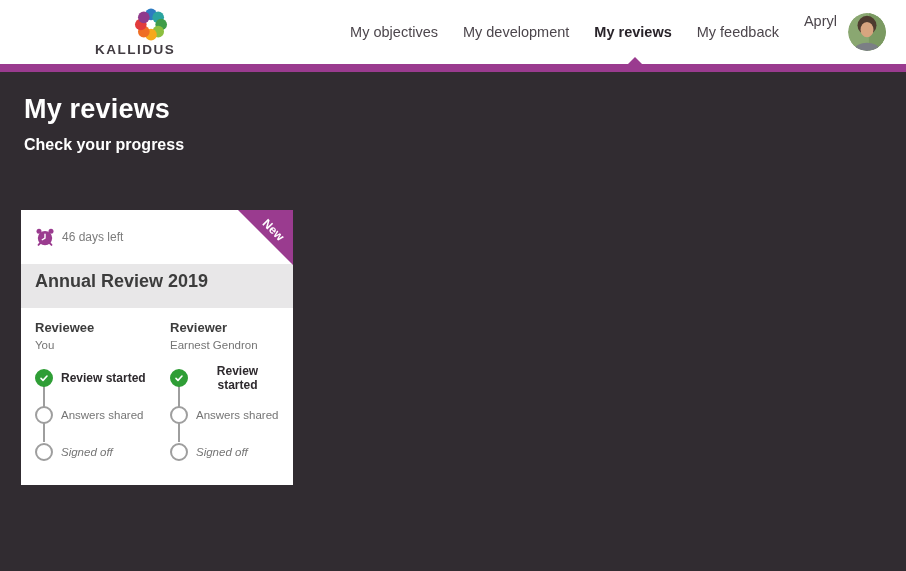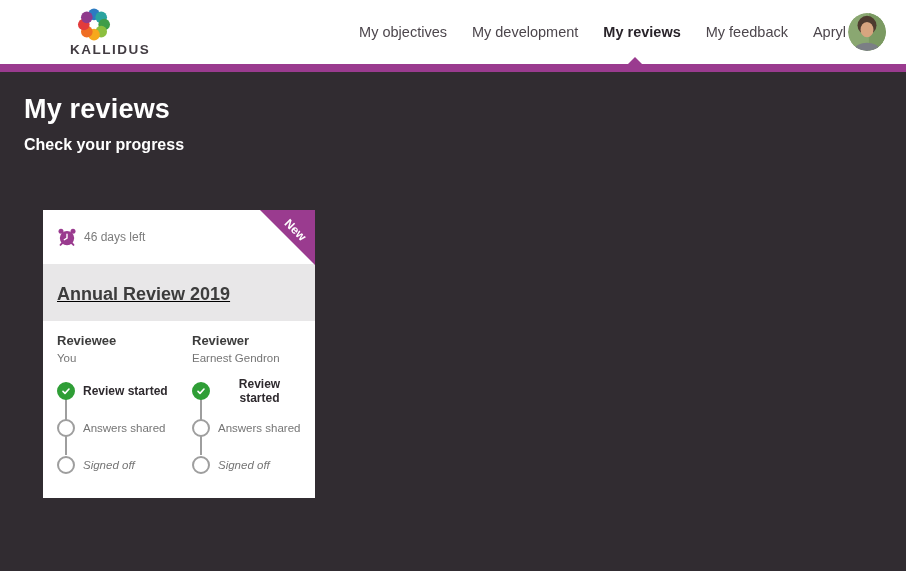--- a/index.html
+++ b/index.html
@@ -7,28 +7,28 @@
   body {
     font-family:"Liberation Sans", sans-serif;
     position:relative; overflow:hidden; background:#312c31;
   }
 
   
   .header {
     position:absolute; top:0; left:0; width:906px; height:64px;
     background:#ffffff; display:flex; align-items:center; justify-content:space-between;
   }
-  .logo { display:flex; flex-direction:column; align-items:flex-start; margin-left:70px; cursor:pointer; }
+  .logo { display:flex; flex-direction:column; align-items:flex-end; margin-left:95px; cursor:pointer; }
   .logo svg { display:block; }
   .logo-text { font-size:13.5px; letter-spacing:1.5px; color:#423c42; font-weight:600; margin-top:1px; }
 
   .nav { display:flex; align-items:center; gap:25px; margin-right:20px; }
   .nav-item { font-size:14.5px; color:#4c464c; cursor:pointer; }
   .nav-item.active { color:#29242a; font-weight:bold; }
-  .user { display:flex; align-items:center; gap:2px; cursor:pointer; }
+  .user { display:flex; align-items:flex-start; gap:11px; cursor:pointer; }
   .user-name { font-size:14.5px; color:#4c464c; }
   .avatar { width:38px; height:38px; border-radius:50%; overflow:hidden; display:block; }
 
   
   .accent-bar { position:absolute; top:64px; left:0; width:906px; height:8px; background:#9a3b8f; }
   .nav-caret {
     position:absolute; top:57px; left:628px; width:0; height:0;
     border-left:7px solid transparent; border-right:7px solid transparent;
     border-bottom:7px solid #9a3b8f;
   }
@@ -42,34 +42,34 @@
   
   .tabs { position:absolute; top:80px; right:38px; display:flex; gap:4px; align-items:flex-start; }
   .tab {
     background:transparent; border:2px solid #ffffff; color:#ffffff;
     font-family:"Liberation Sans", sans-serif; font-size:13px; font-weight:bold;
     padding:8px 13px; cursor:pointer; line-height:16px;
   }
   .tab.active { border-bottom:none; padding-bottom:14px; }
 
   
-  .card { position:absolute; top:138px; left:43px; width:272px; background:#ffffff; }
+  .card { position:absolute; top:138px; left:21px; width:272px; background:#ffffff; }
   .card-top { height:54px; display:flex; align-items:center; padding:0 14px; position:relative; }
   .clock-icon { width:20px; height:20px; flex:0 0 auto; }
   .days-left { margin-left:7px; font-size:12px; color:#7c7c7c; }
   .ribbon {
     position:absolute; top:0; right:0; width:0; height:0;
     border-top:55px solid #9a3b8f; border-left:55px solid transparent;
   }
   .ribbon-label {
     position:absolute; top:13px; right:7px; color:#ffffff; font-size:12px; font-weight:bold;
     transform:rotate(45deg);
   }
 
-  .card-header { background:#e8e7e8; padding:20px 14px 16px;text-decoration:underline; }
+  .card-header { background:#e8e7e8; padding:7px 14px 16px; }
   .card-title { font-size:18px; font-weight:bold; color:#3c3c3c; }
   .card-steps-summary { font-size:11px; color:#6e6e6e; margin-top:5px; }
 
   .card-body { display:flex; padding:12px 14px 0; }
   .col { width:135px; }
   .col:last-child { width:auto; flex:1; }
   .role { font-size:13px; font-weight:bold; color:#3c3c3c; }
   .person { font-size:11.5px; color:#757575; margin-top:4px; }
 
   .steps { margin-top:18px; position:relative; }

